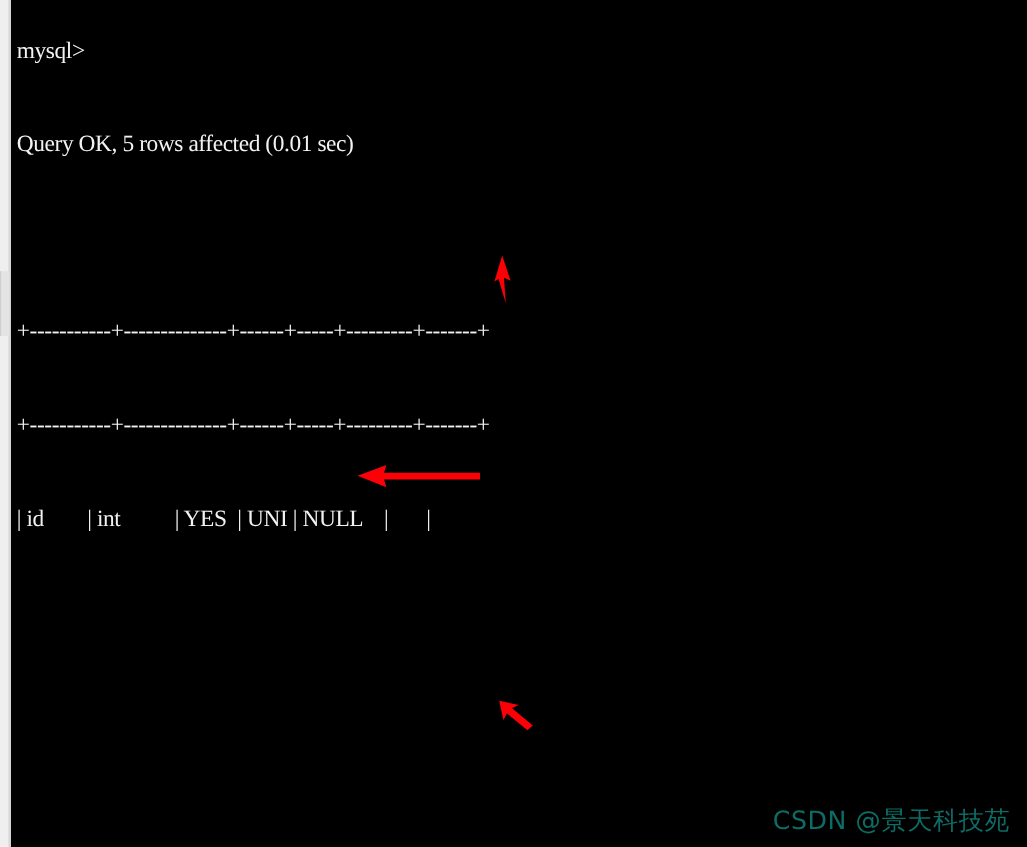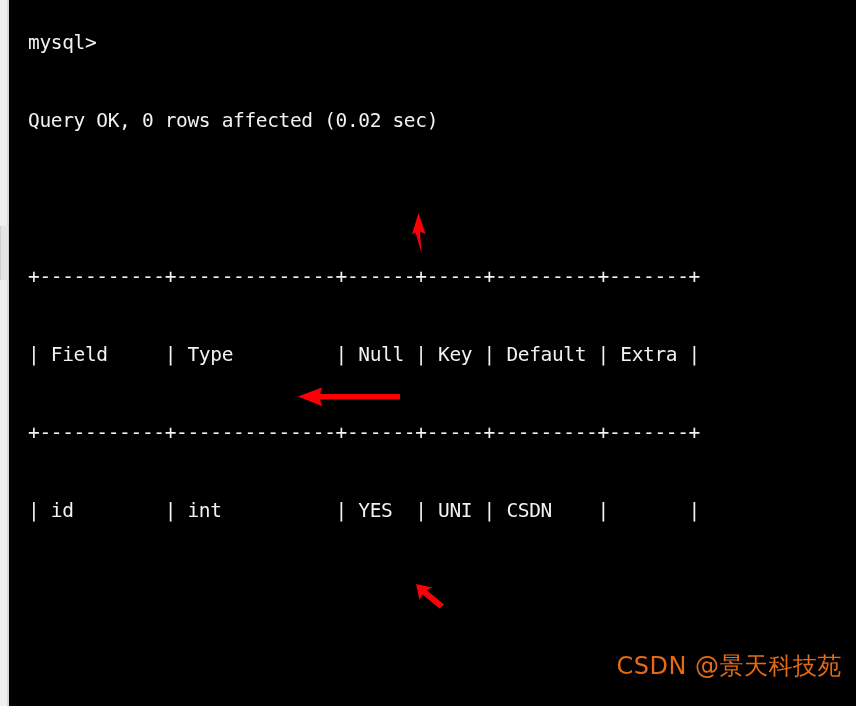--- a/index.html
+++ b/index.html
@@ -66,22 +66,23 @@
     color: #f2f2f2;
     font-family: "DejaVu Sans Mono", "Liberation Mono", monospace;
     font-size: 19.5px;
     line-height: 26px;
     letter-spacing: -0.35px;
     white-space: pre;
     z-index: 1;
   }
   #console-output .line {
     height: 26px;
-    padding-left: 19px;
+    padding-left: 5px;
     white-space: pre;
+    font-family: Liberation Serif, serif;
   }
   
   #console-output .line.clipped-top {
     height: 26px;
     margin-top: -22px;
   }
   #console-output .line.blank {
     height: 26px;
   }
 
@@ -92,47 +93,46 @@
     pointer-events: none;
   }
   #arrow-uni { left: 404px; top: 212px; }
   #arrow-drop-index { left: 296px; top: 385px; }
   #arrow-empty-key { left: 414px; top: 582px; }
 
   
   #watermark {
     position: absolute;
     right: 14px;
-    bottom: 24px;
+    bottom: 8px;
     z-index: 30;
-    color: #f97316;
+    color: #0f766e;
     font-family: "DejaVu Sans", "Liberation Sans", sans-serif;
-    font-size: 24px;
+    font-size: 21px;
     letter-spacing: 0.5px;
     white-space: pre;
     opacity: 0.92;
   }
 </style>
 </head>
 <body>
 
 <div id="terminal-window">
 
   <div id="left-gutter"></div>
   <div id="left-gutter-rail"></div>
   <div id="scrollbar-thumb"></div>
 
   <div id="console-output">
     <div class="line clipped-top">mysql&gt;</div>
-    <div class="line">Query OK, 0 rows affected (0.02 sec)</div>
+    <div class="line">Query OK, 5 rows affected (0.01 sec)</div>
     <div class="line blank"></div>
     <div class="line">+-----------+--------------+------+-----+---------+-------+</div>
-    <div class="line">| Field     | Type         | Null | Key | Default | Extra |</div>
     <div class="line">+-----------+--------------+------+-----+---------+-------+</div>
-    <div class="line">| id        | int          | YES  | UNI | CSDN    |       |</div>
+    <div class="line">| id        | int          | YES  | UNI | NULL    |       |</div>
     
     
     
     
     
     
     
     
     
     

